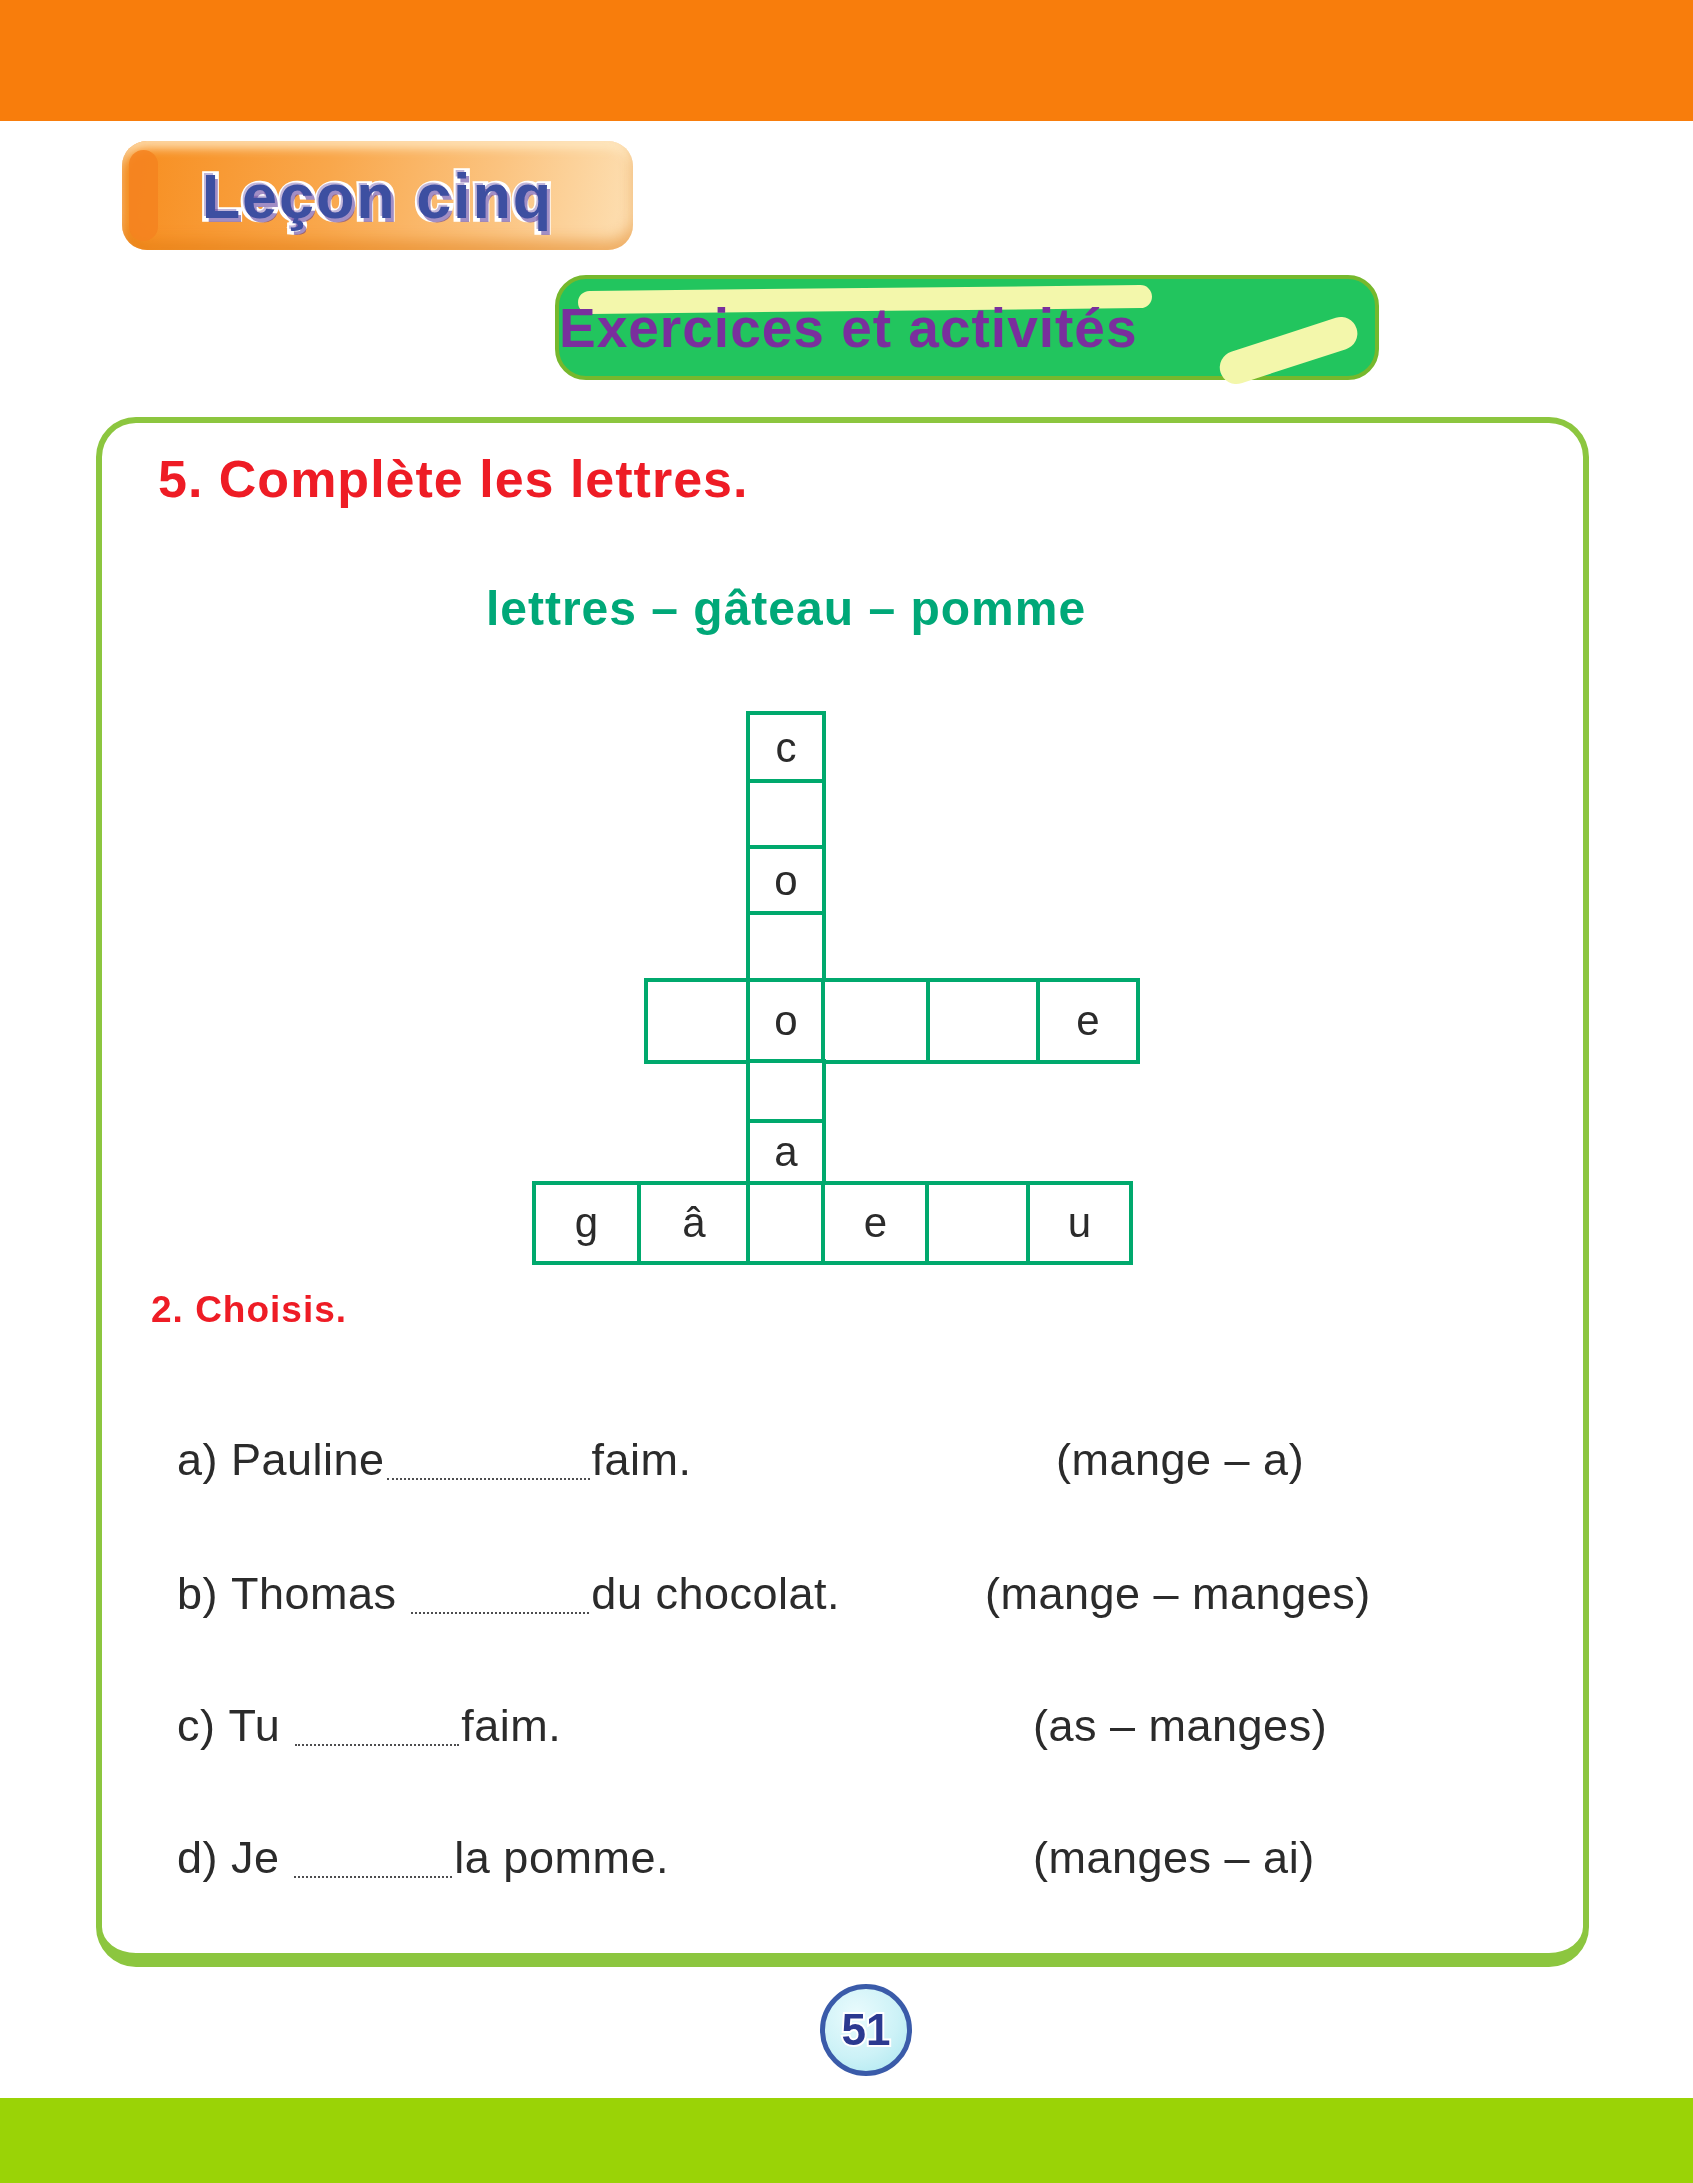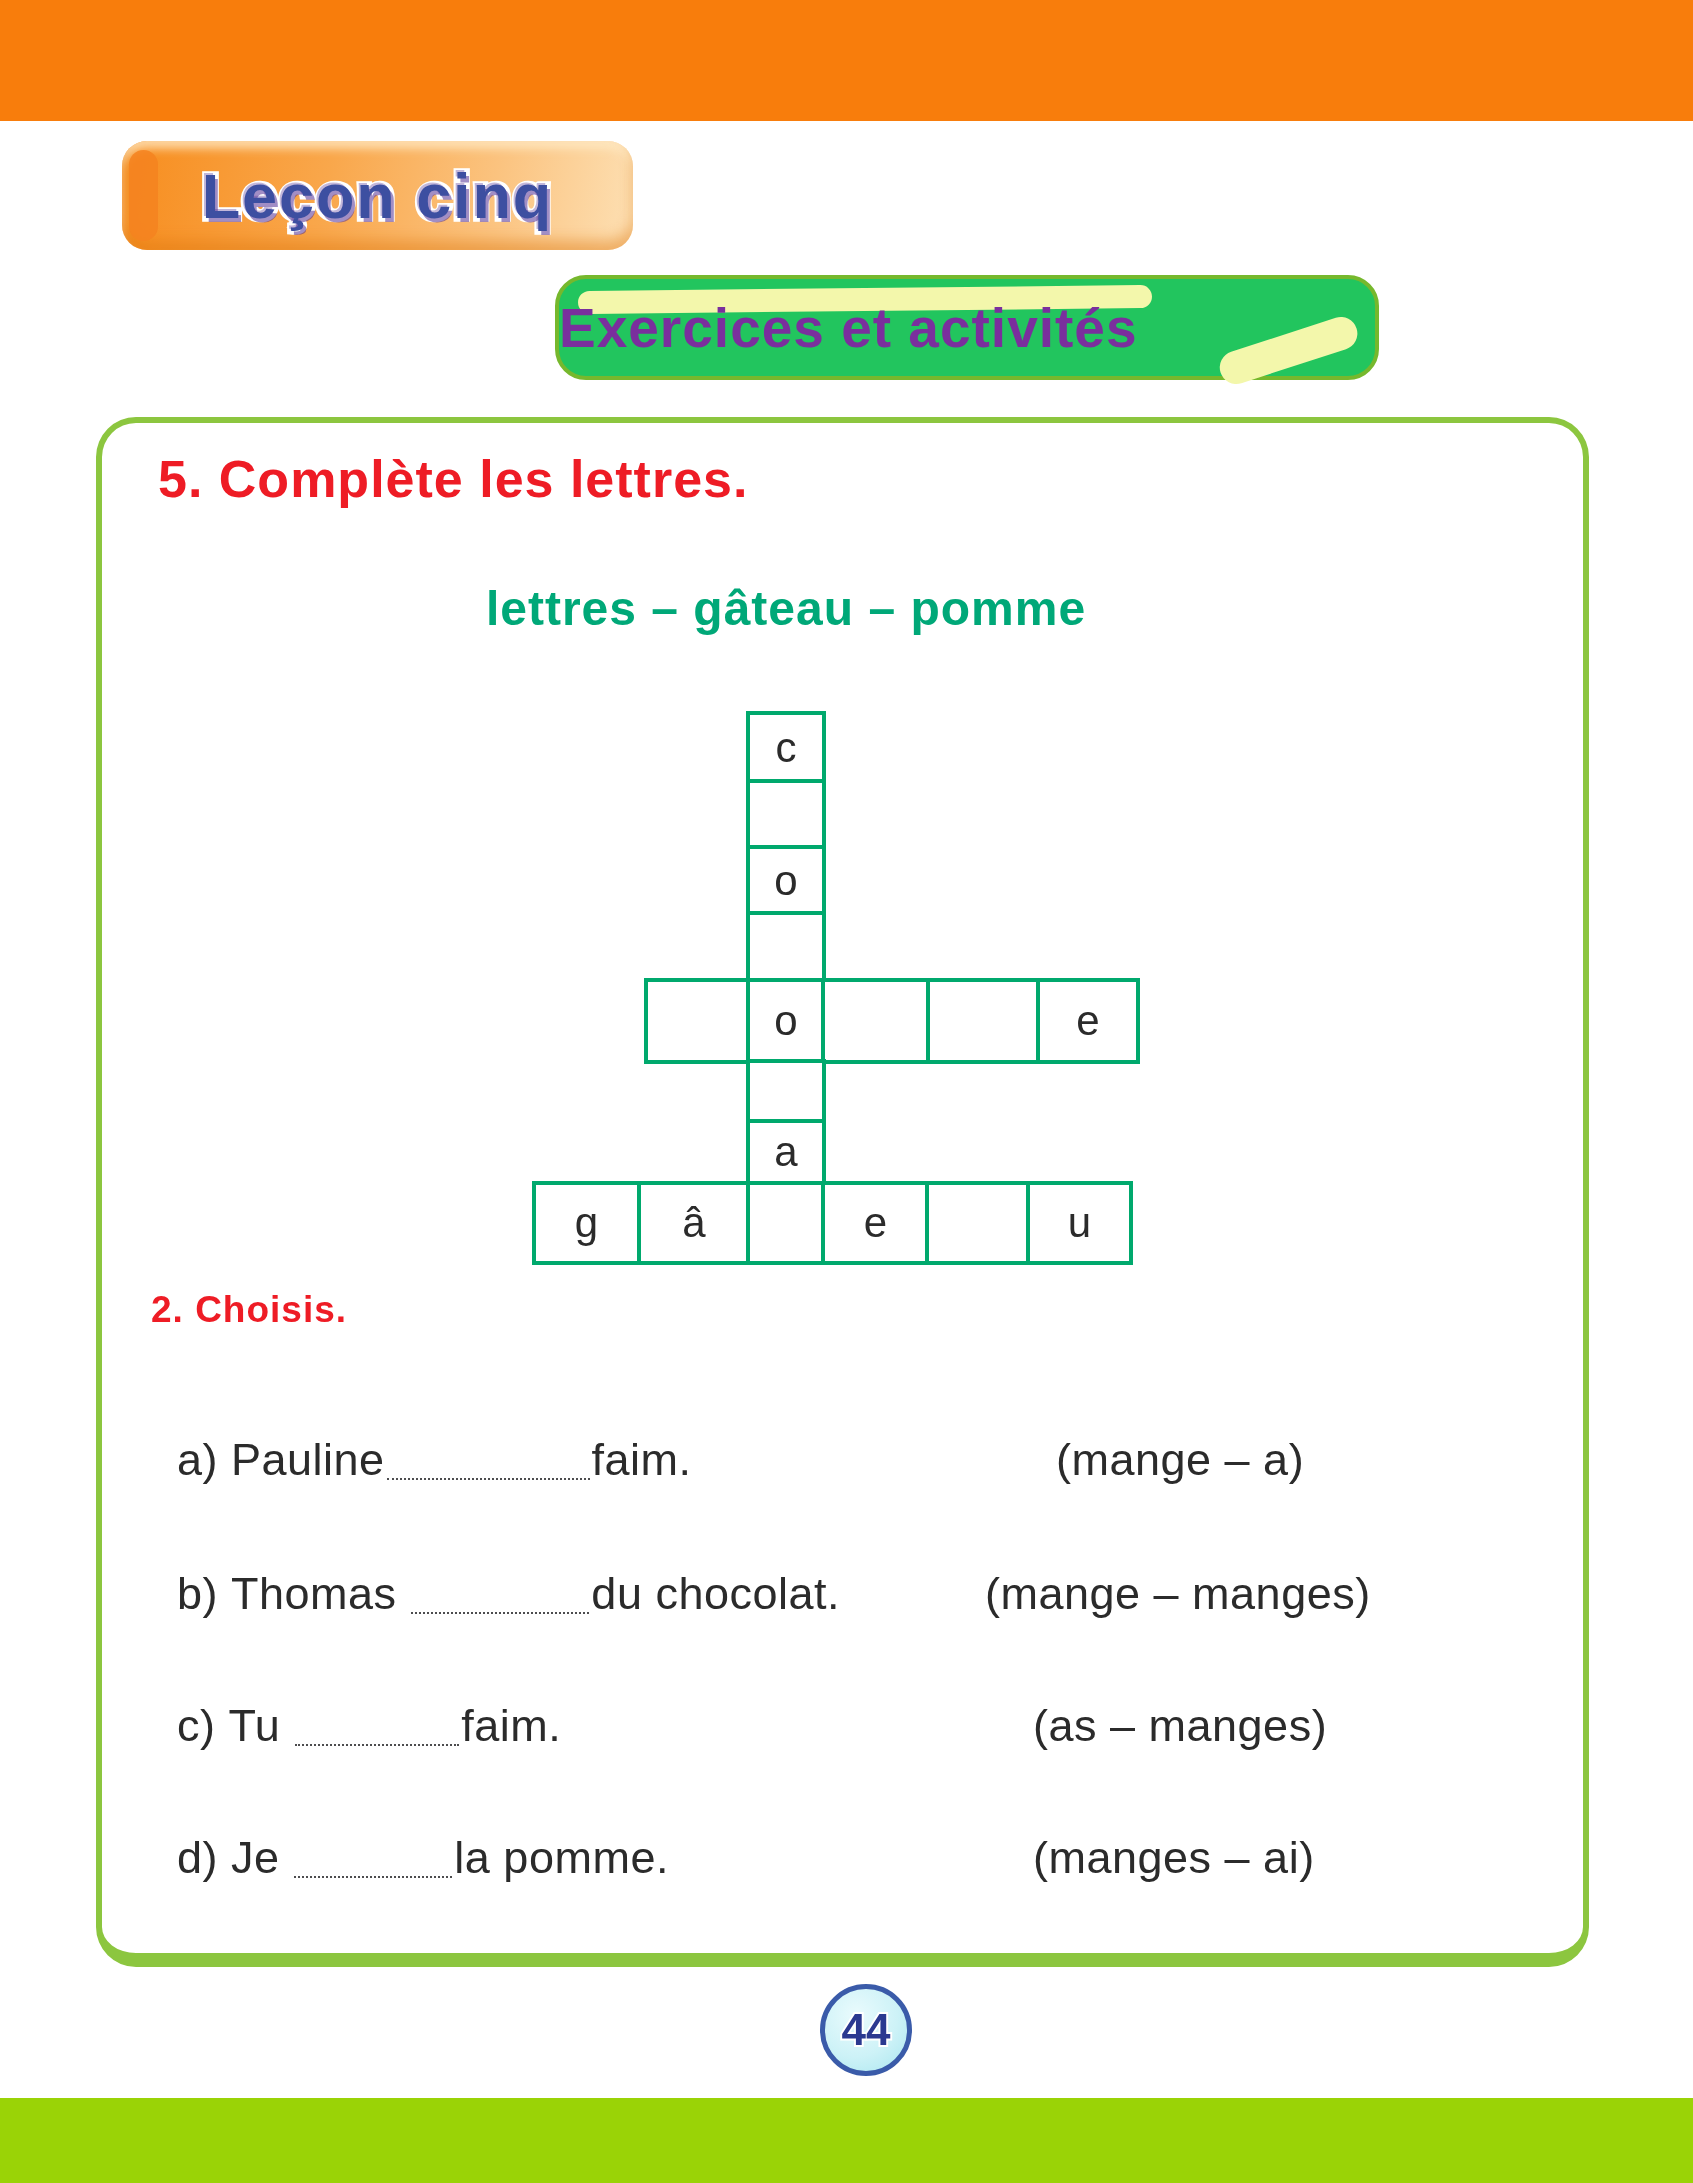--- a/index.html
+++ b/index.html
@@ -150,17 +150,17 @@
   <span>c) </span><span>Tu </span><span class="dots" style="width:164px;"></span><span>faim.</span>
   <span class="options" style="left:856px;">(as – manges)</span>
 </div>
 
 <div class="item" style="top:1817px;width:1338px;">
   <span>d) </span><span>Je </span><span class="dots" style="width:158px;"></span><span>la pomme.</span>
   <span class="options" style="left:856px;">(manges – ai)</span>
 </div>
 
 <div class="abs page-circle">
-  <span class="page-num">44</span>
+  <span class="page-num">51</span>
 </div>
 
 <div class="abs bottom-bar"></div>
 
 
 </body></html>

